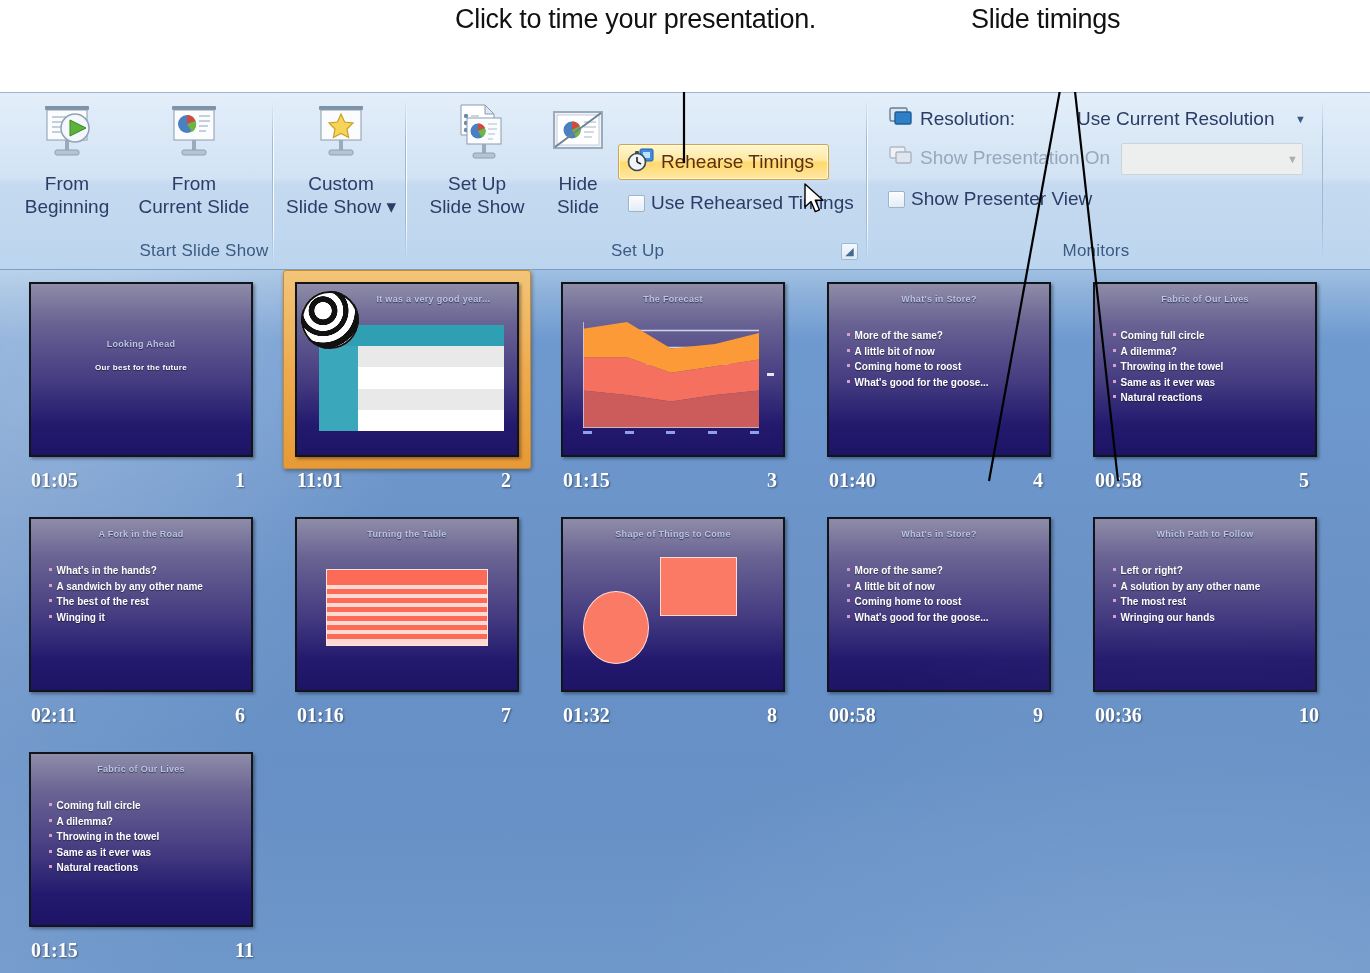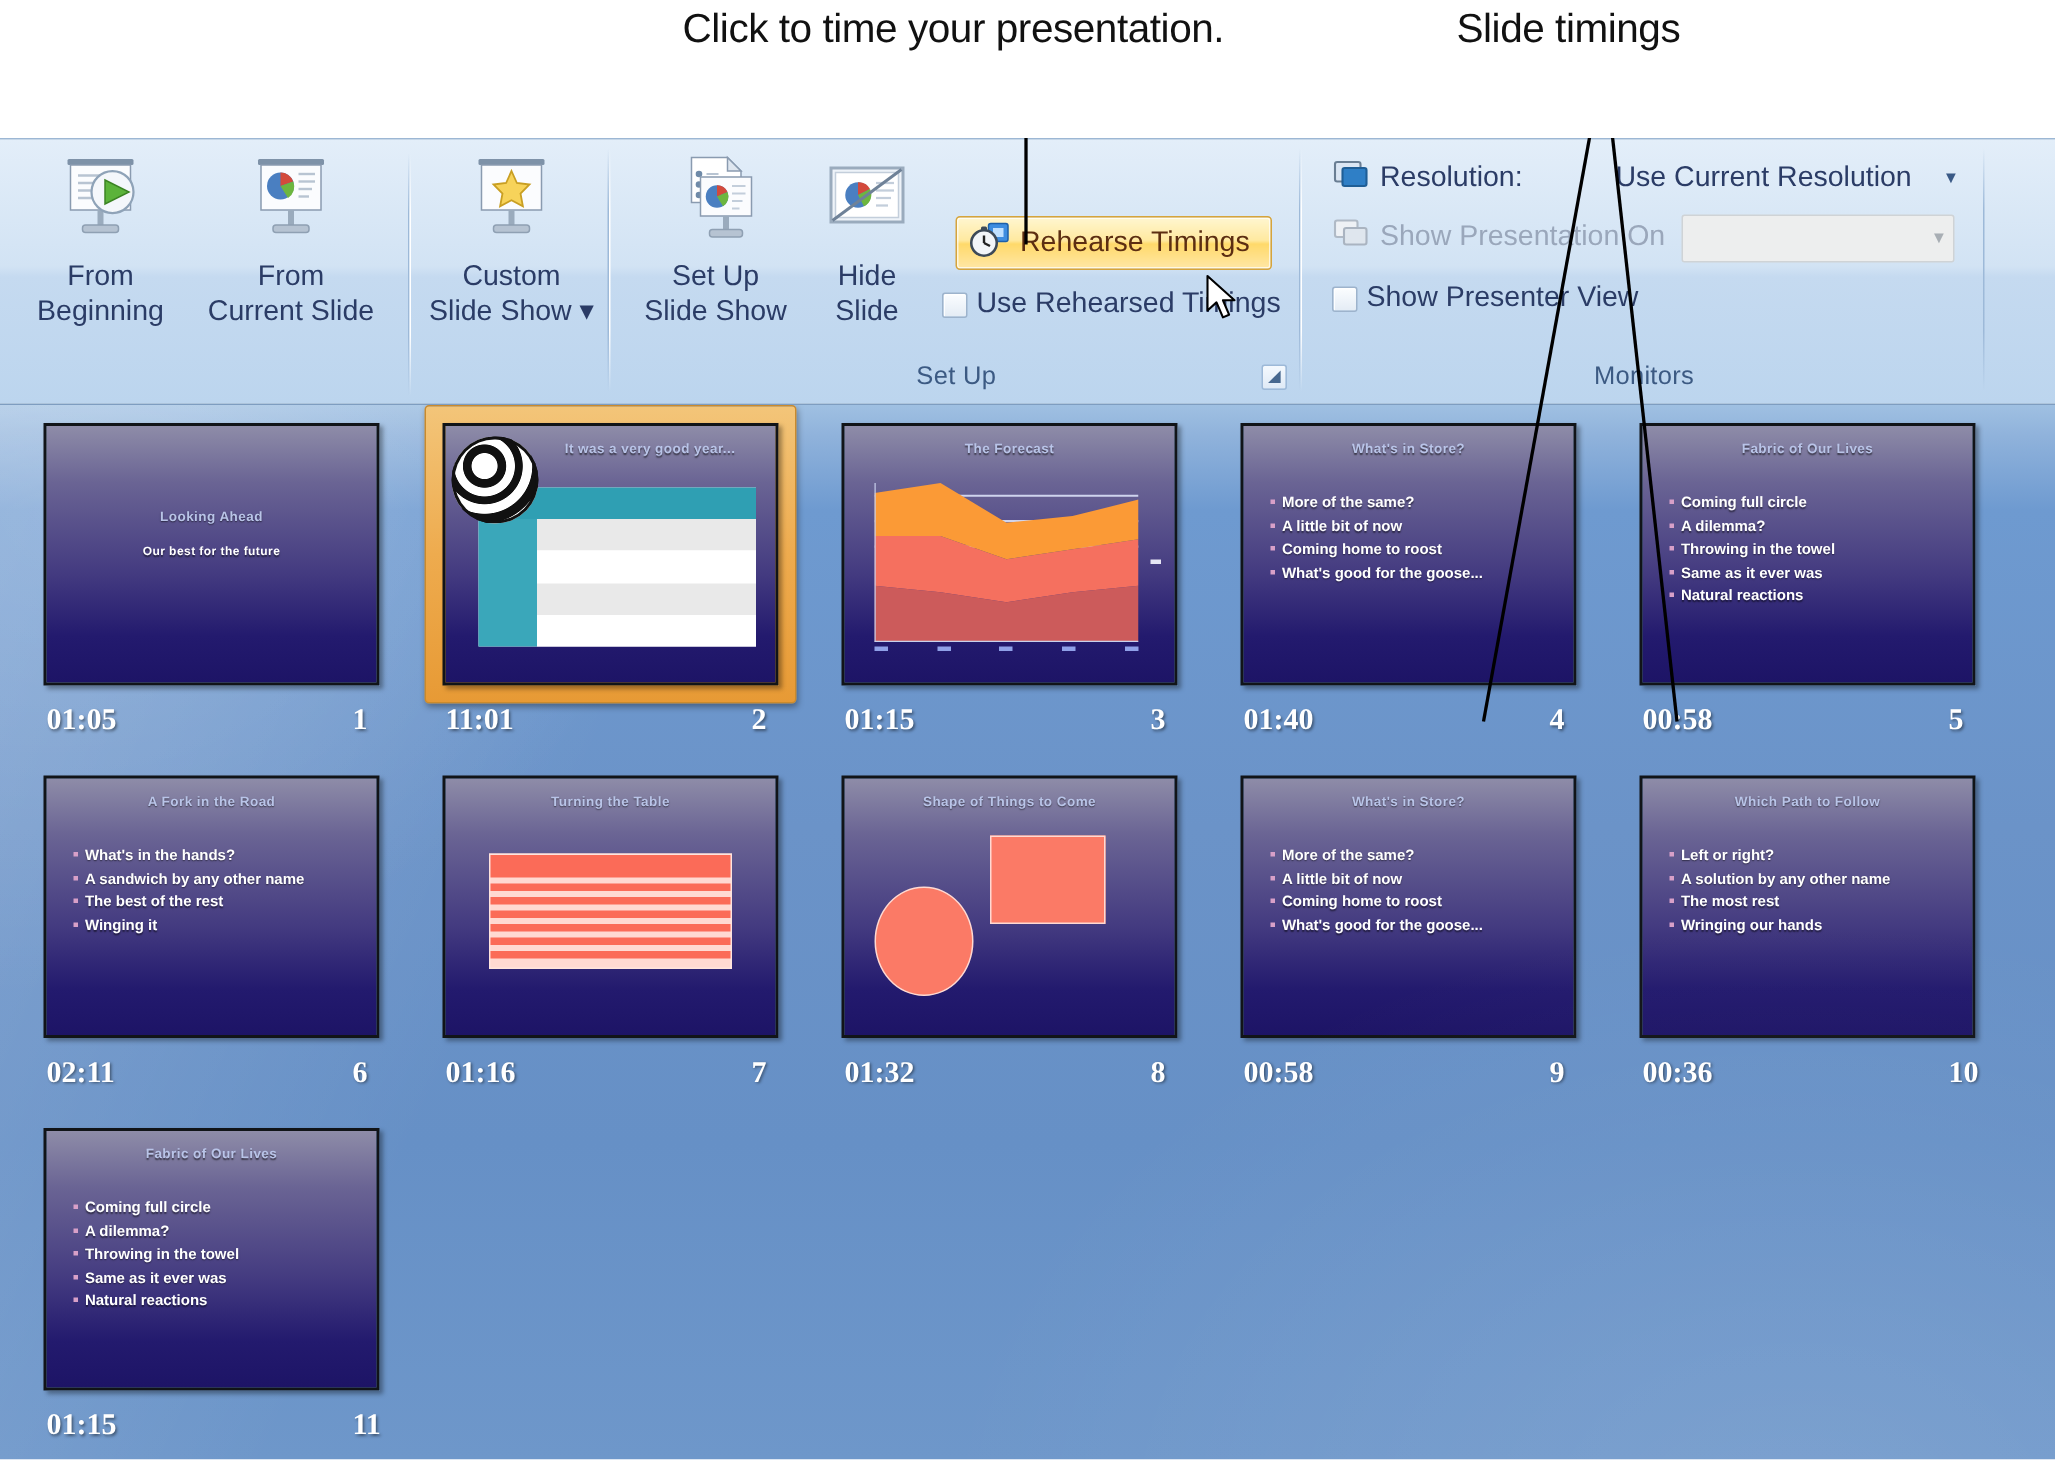--- a/index.html
+++ b/index.html
@@ -292,20 +292,21 @@
             <polygon points="32,12 35.6,20 44,21 38,27 39.6,35.5 32,31.5 24.4,35.5 26,27 20,21 28.4,20" fill="#f7d35a" stroke="#c99f23" stroke-width="1.2"></polygon>
             <rect x="30" y="38" width="4" height="10" fill="#9aabbd"></rect>
             <rect x="20" y="48" width="24" height="5" rx="2" fill="#b6c3d2" stroke="#8fa0b3"></rect>
           </svg>
         </span>
         <span class="lbl">Custom
 Slide Show ▾</span>
       </div>
 
     </div>
+    <div class="glabel">Start Slide Show</div>
   </div>
 
   <div class="gsep" style="left:405px;"></div>
   <div class="gsep white" style="left:406px;"></div>
 
   <div class="rgroup" style="left:410px; width:455px;">
     <div class="gbody">
 
       <div class="bigbtn" style="left:8px; width:118px;">
         <span class="icon">
@@ -355,21 +356,21 @@
                 <line x1="38" y1="35" x2="46" y2="35"></line>
             </g>
             <line x1="9" y1="45" x2="55" y2="11" stroke="#6f8298" stroke-width="2"></line>
           </svg>
         </span>
         <span class="lbl">Hide
 Slide</span>
       </div>
 
 
-      <div class="smallbtn hot" style="left:208px; top:48px; height:36px; padding:0 14px 0 8px;margin-left:19px;">
+      <div class="smallbtn hot" style="left:208px; top:48px; height:36px; padding:0 14px 0 8px;">
         <span>
           <svg width="28" height="26" viewBox="0 0 28 26">
             <rect x="13" y="2" width="13" height="12" rx="1.5" fill="#3e8de0" stroke="#1d5fa8"></rect>
             <rect x="16" y="5" width="7" height="6" fill="#bfe0ff"></rect>
             <circle cx="10" cy="15" r="8.5" fill="#f2f5f8" stroke="#3d4a58" stroke-width="1.7"></circle>
             <rect x="8" y="4" width="4" height="3" rx="1" fill="#3d4a58"></rect>
             <line x1="10" y1="15" x2="10" y2="10" stroke="#222" stroke-width="1.6"></line>
             <line x1="10" y1="15" x2="14" y2="17" stroke="#222" stroke-width="1.6"></line>
           </svg>
         </span>

